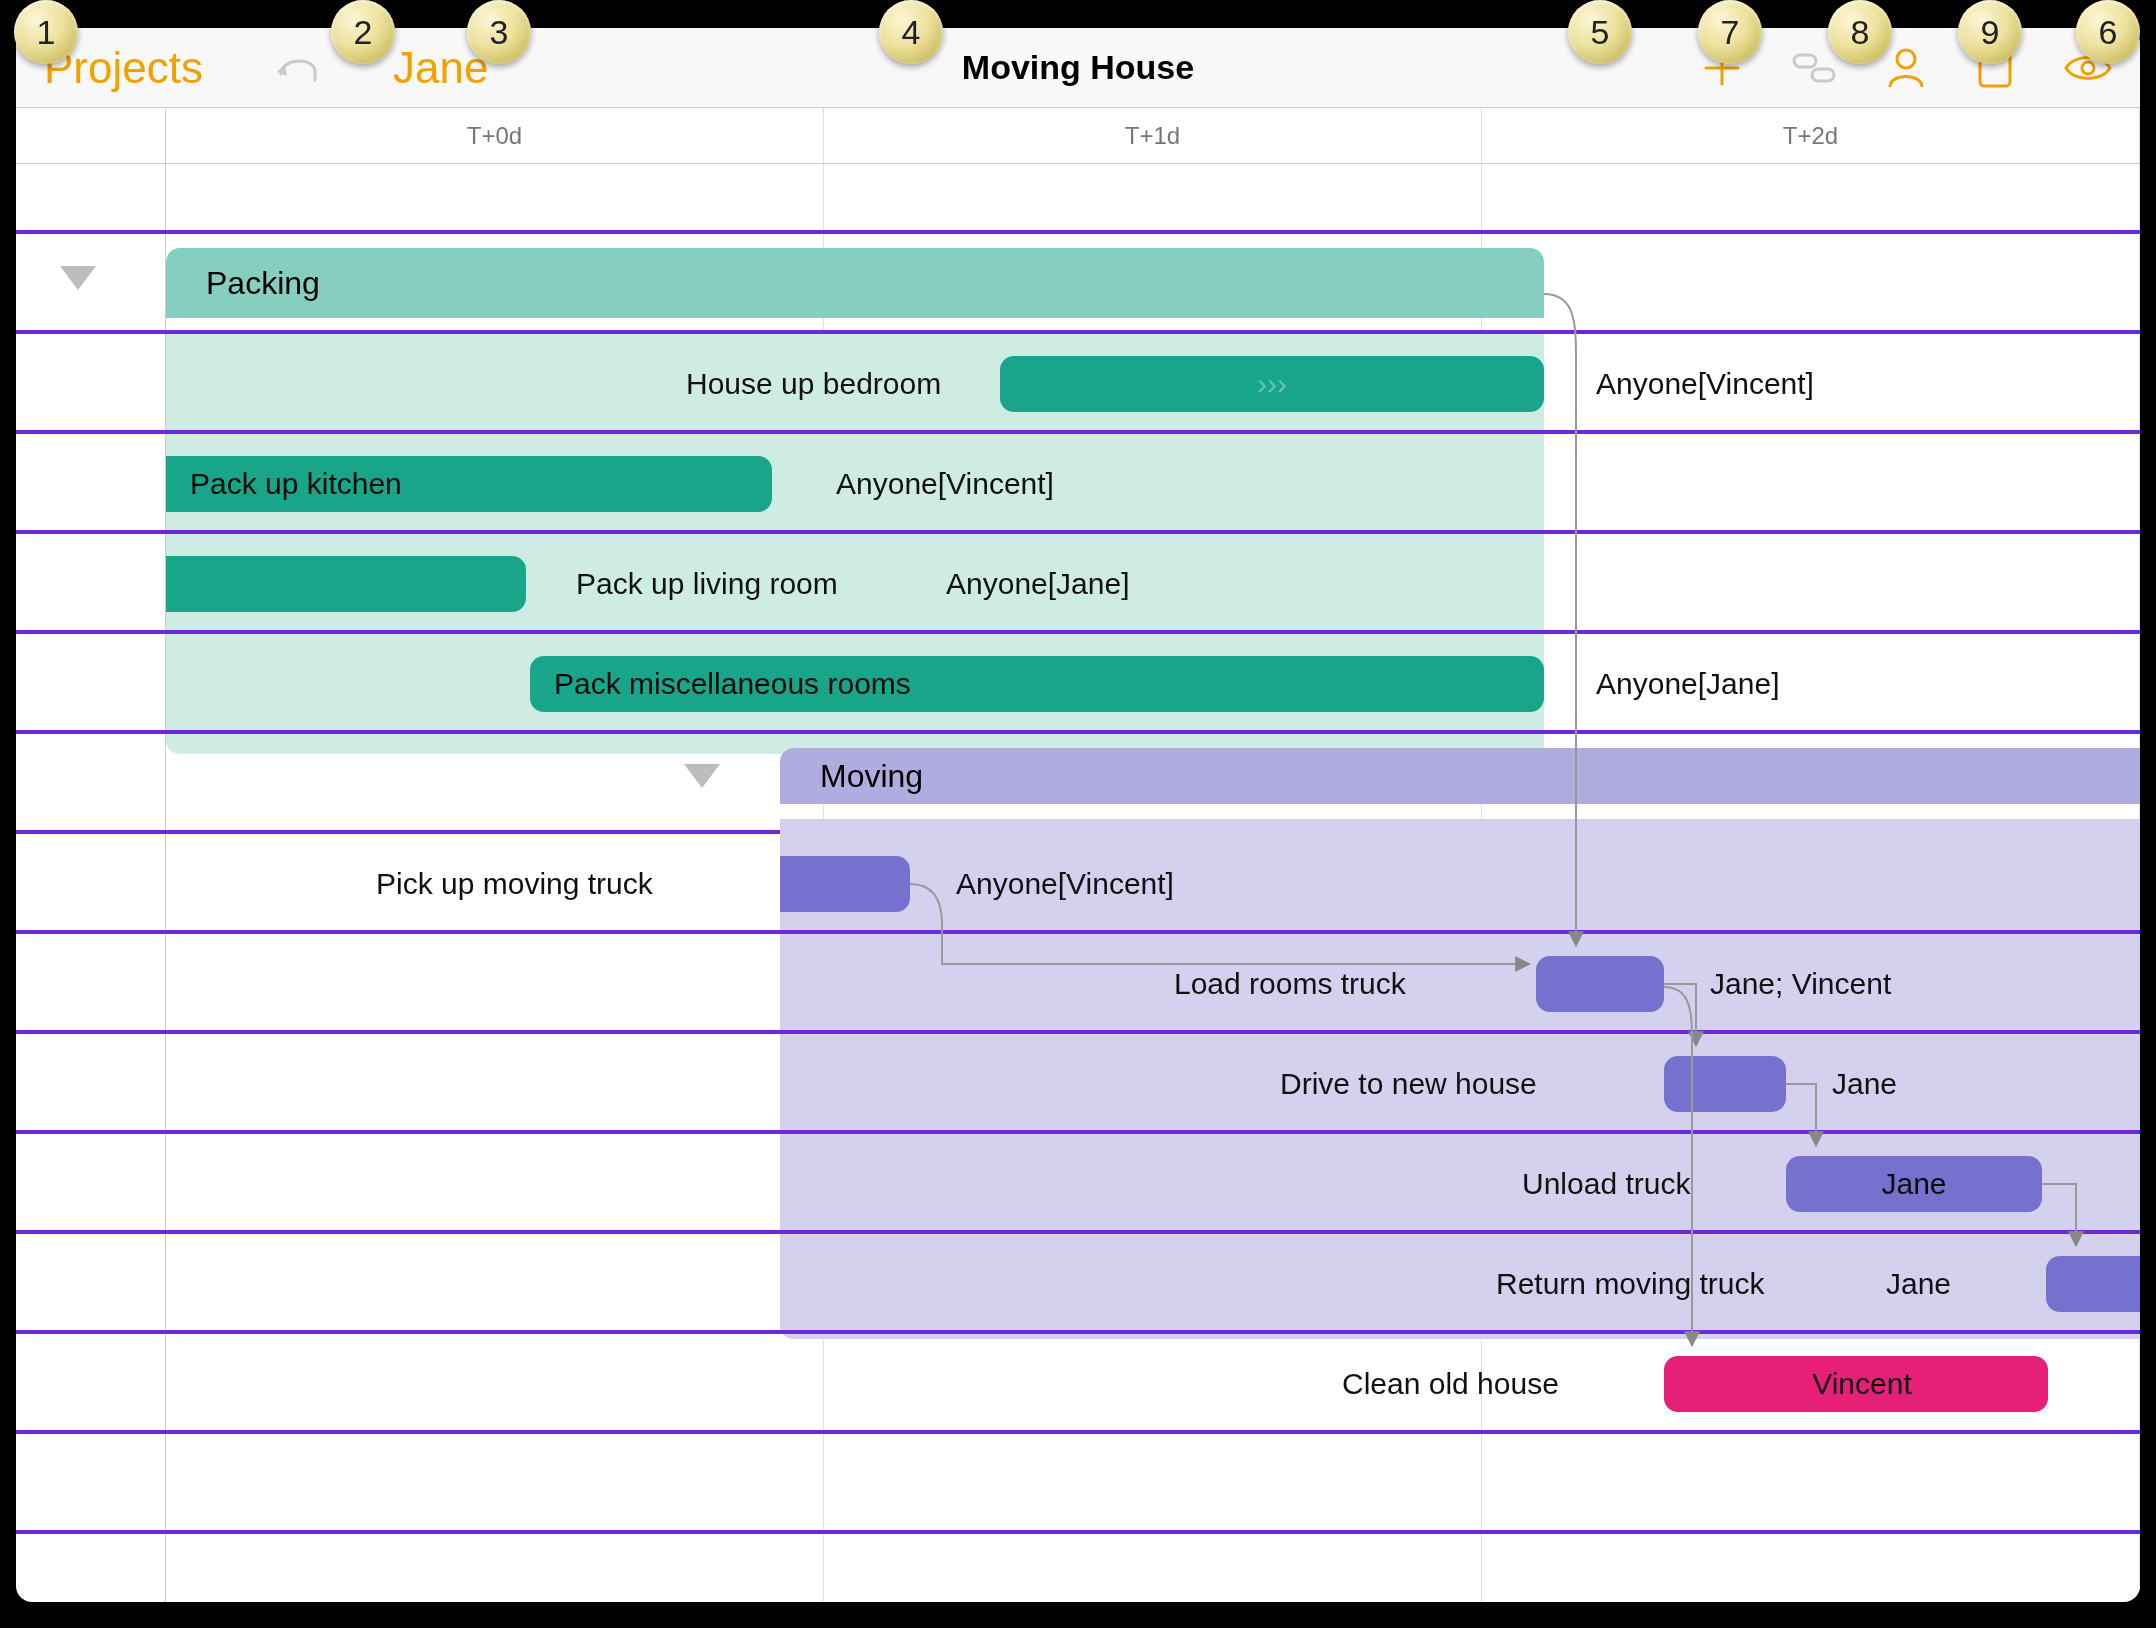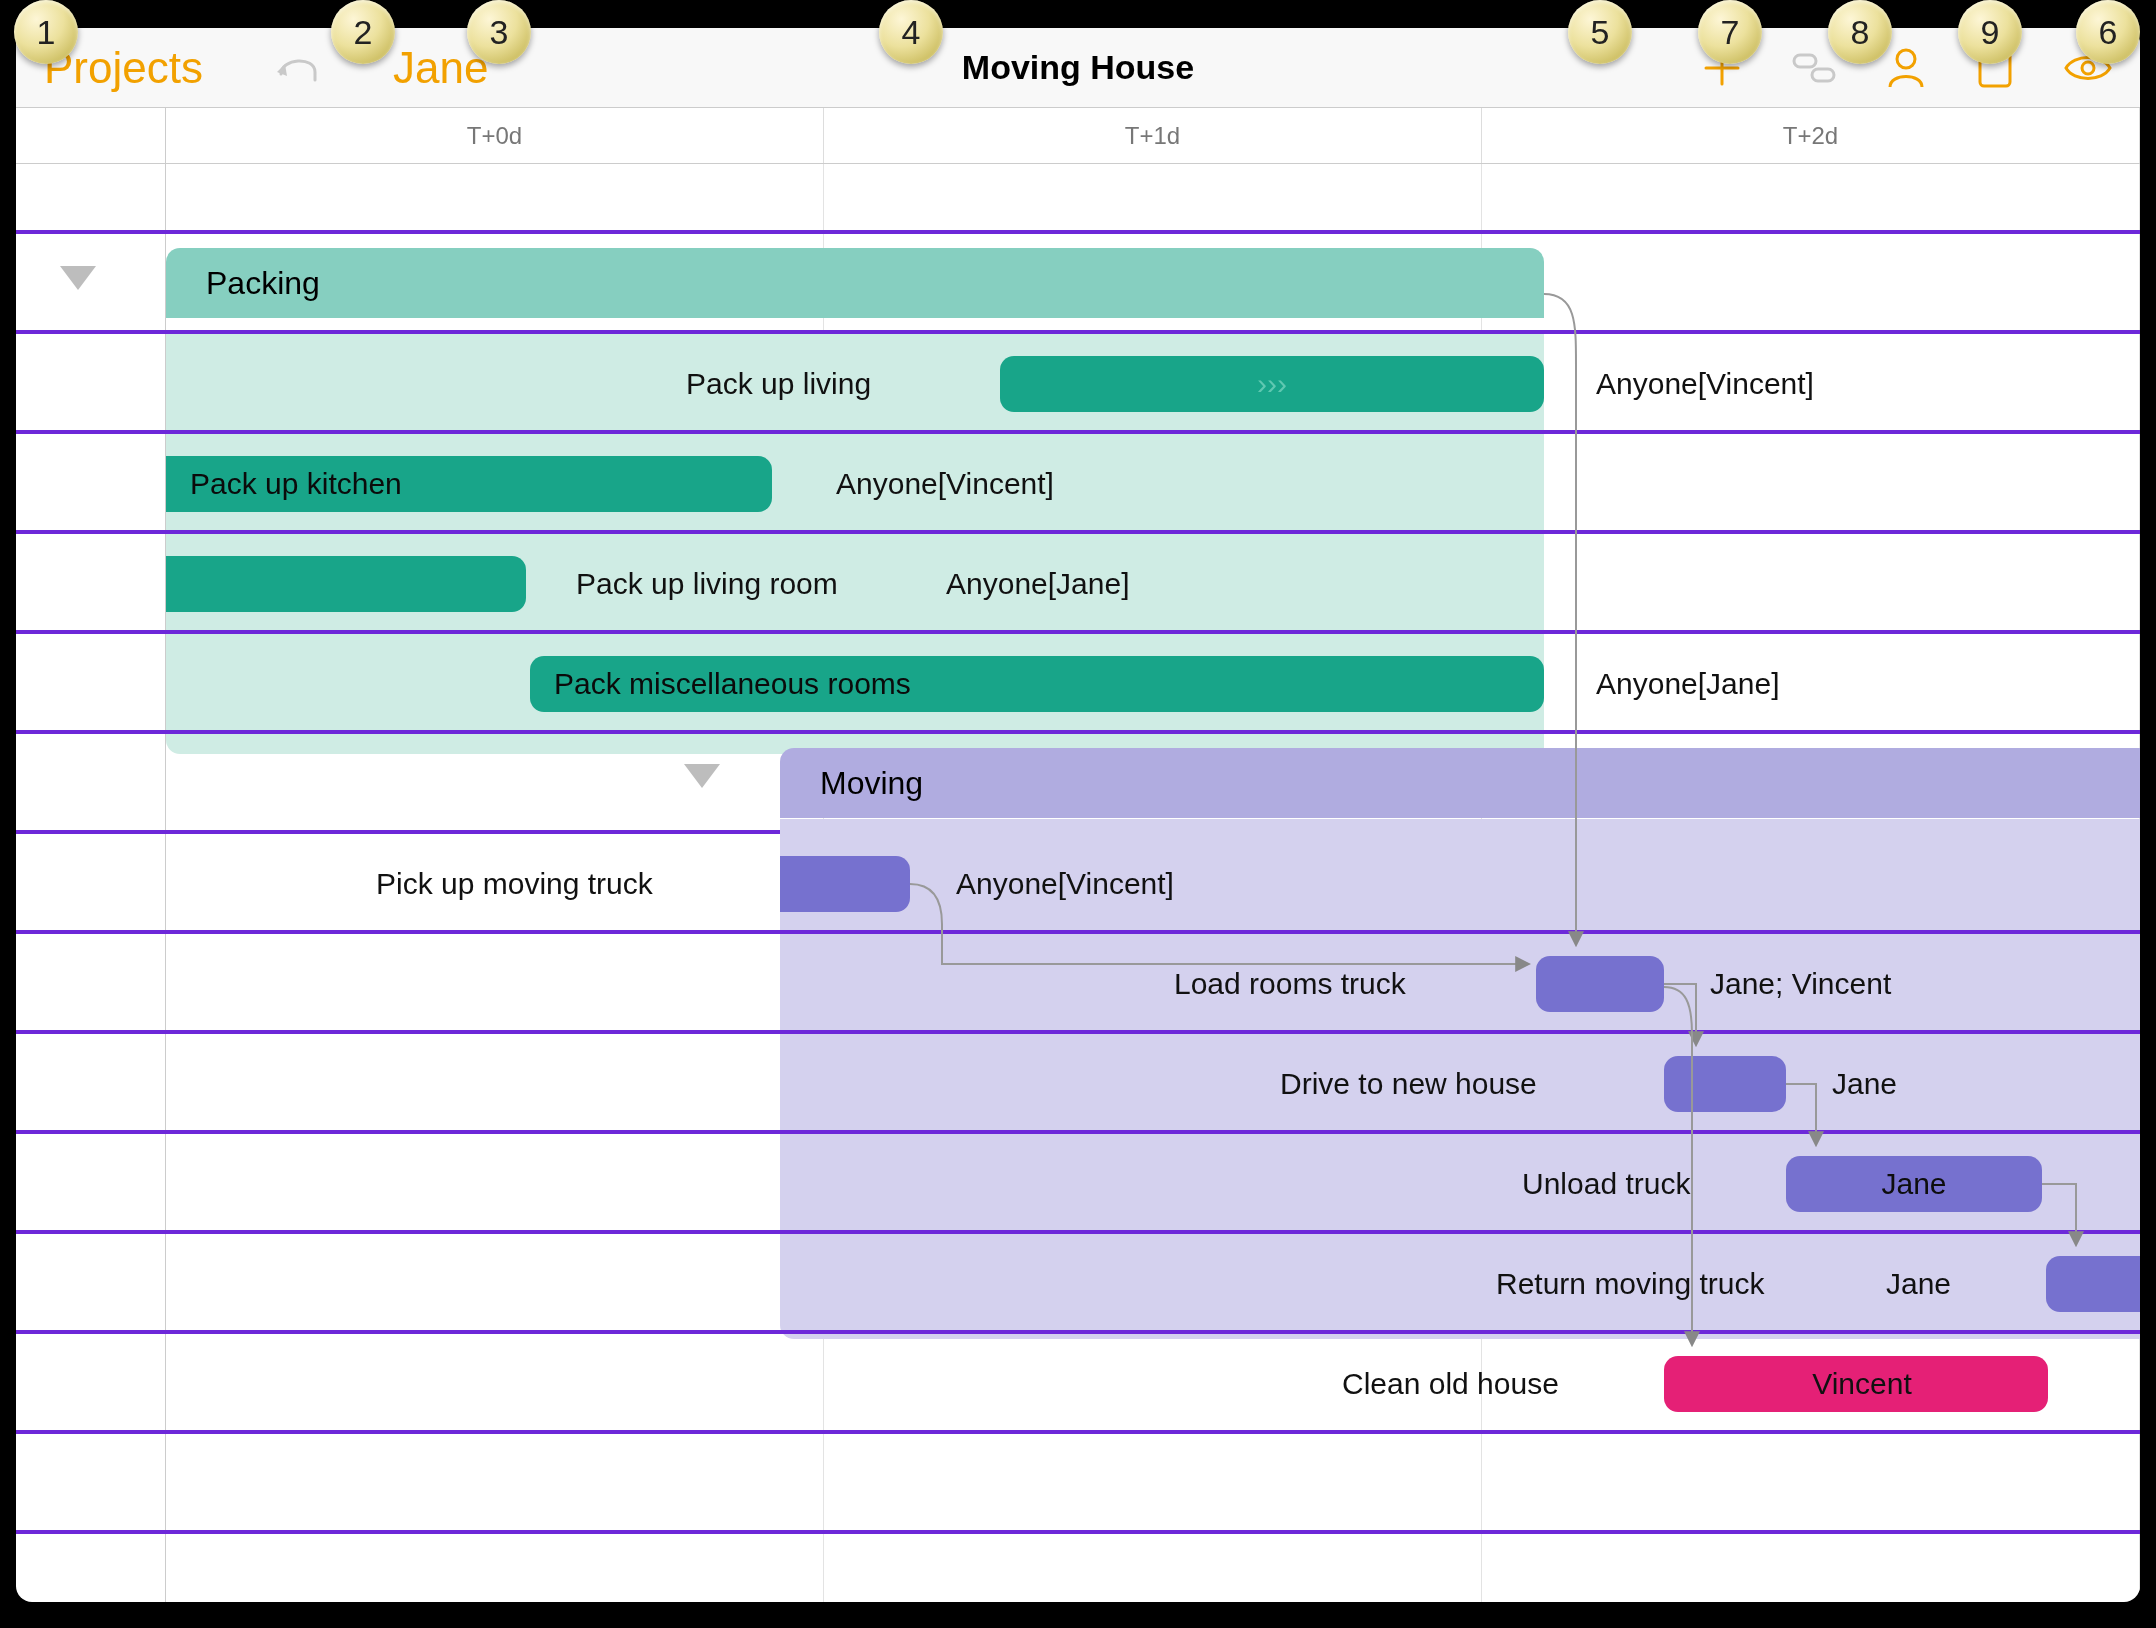--- a/index.html
+++ b/index.html
@@ -192,21 +192,21 @@
                     background:#86cfc0; border-top-left-radius:14px; border-top-right-radius:14px;
                     display:flex; align-items:center; padding-left:40px; font-size:32px;">
           <span>Packing</span>
         </div>
       </div>
 
       <div style="position:absolute; left:150px; top:170px; width:1378px; height:420px;
                   background:#cfece4; border-bottom-left-radius:14px; z-index:0;"></div>
 
       <div class="grow">
-        <div class="barlabel" style="left:670px; top:22px;">Pack up living</div>
+        <div class="barlabel" style="left:670px; top:22px;">House up bedroom</div>
         <div class="bar teal" style="left:984px; top:22px; width:544px; justify-content:center; color:#5fc8b1;">
           <span>›››</span>
         </div>
         <div class="barlabel" style="left:1580px; top:22px;">Anyone[Vincent]</div>
       </div>
 
       <div class="grow">
         <div class="bar teal" style="left:150px; top:22px; width:606px; border-top-left-radius:0; border-bottom-left-radius:0;">
           <span>Pack up kitchen</span>
         </div>
@@ -221,21 +221,21 @@
 
       <div class="grow">
         <div class="bar teal" style="left:514px; top:22px; width:1014px;">
           <span>Pack miscellaneous rooms</span>
         </div>
         <div class="barlabel" style="left:1580px; top:22px;">Anyone[Jane]</div>
       </div>
 
       <div class="grow">
         <div class="disclosure" style="left:668px; top:30px;"></div>
-        <div style="position:absolute; left:764px; top:14px; right:0; height:70px;
+        <div style="position:absolute; left:764px; top:14px; right:0; height:56px;
                     background:#b0ace0; border-top-left-radius:14px;
                     display:flex; align-items:center; padding-left:40px; font-size:32px;">
           <span>Moving</span>
         </div>
       </div>
 
       <div style="position:absolute; left:764px; top:655px; right:0; height:520px;
                   background:#d4d1ee; border-bottom-left-radius:14px; z-index:0;"></div>
 
       <div class="grow">

